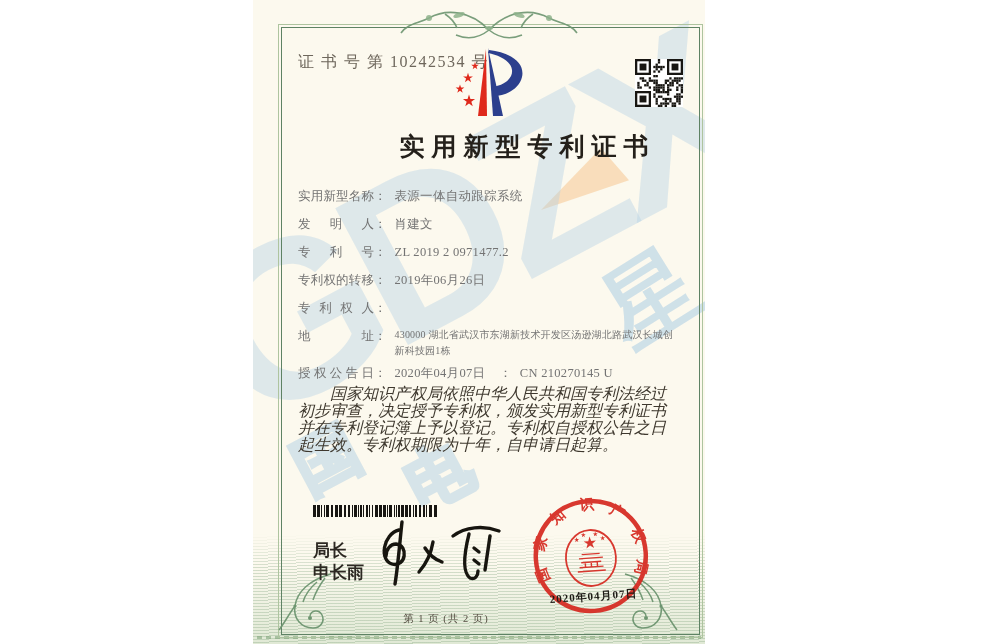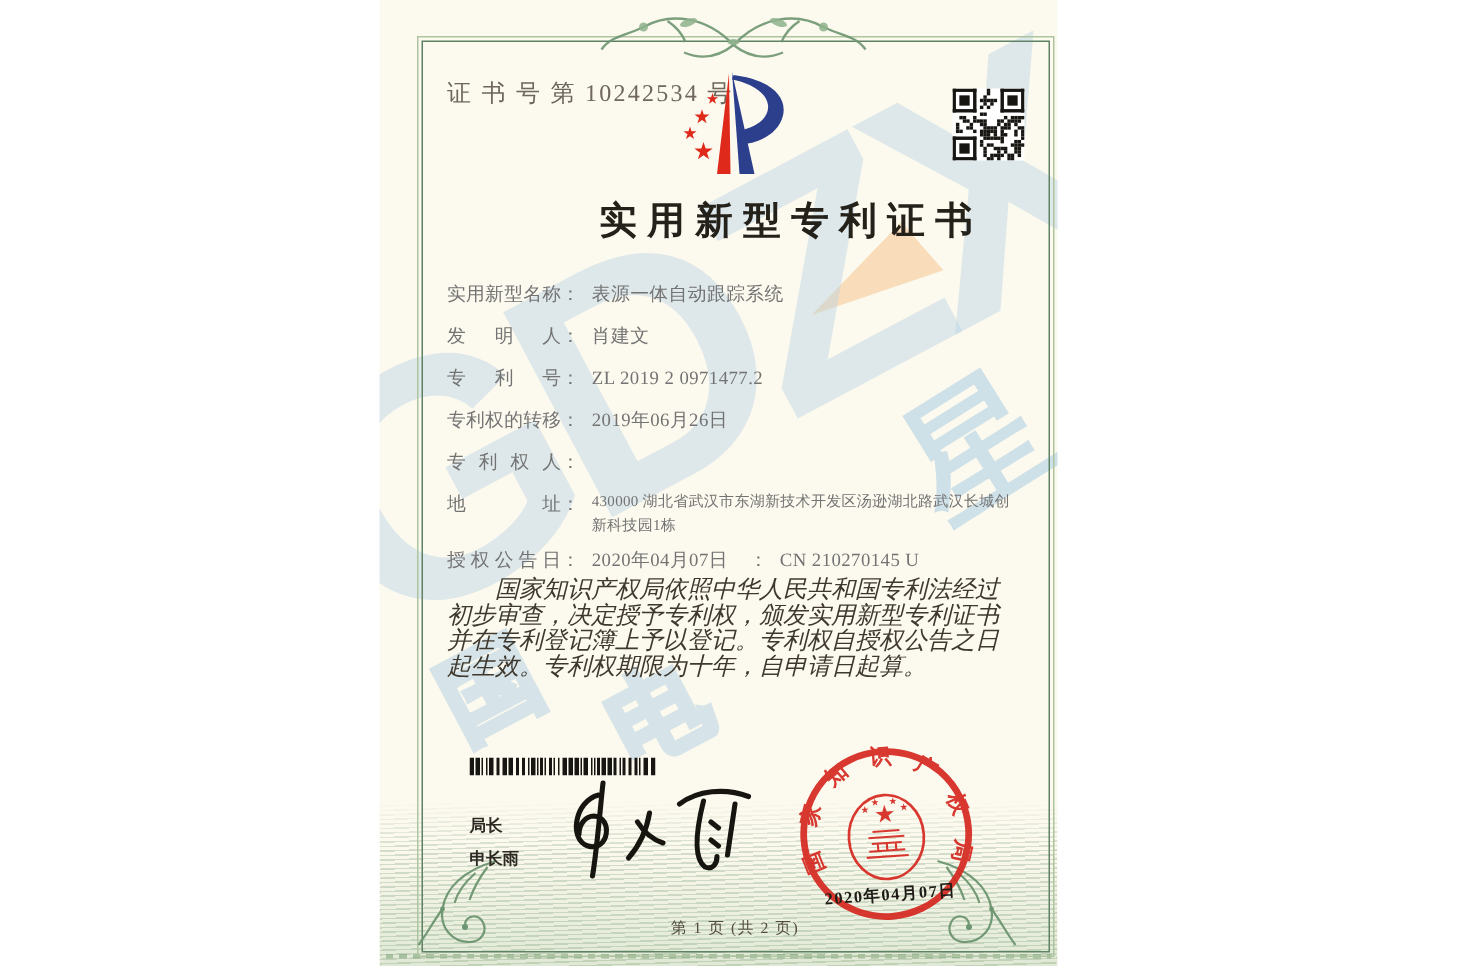--- a/index.html
+++ b/index.html
@@ -55,25 +55,25 @@
   .frow-addr .fvalue{width:302px;font-size:10px;line-height:15.5px;letter-spacing:.2px;}
   .frow-addr{margin-bottom:6px;}
   .pair2{display:flex;margin-left:14px;}
 
   .paras{position:absolute;left:45px;top:385px;width:376px;font-size:16px;line-height:17px;
          font-style:italic;color:#3e382e;}
   .paras p{margin:0 0 4px 0;text-indent:2em;}
 
   .barcode{position:absolute;left:60px;top:505px;width:124px;height:12px;}
   .signer{position:absolute;left:60px;top:540px;font-family:"Liberation Sans","DejaVu Sans",sans-serif;
-          font-size:11px;font-weight:bold;color:#2c2822;line-height:22px;}
+          font-size:17px;font-weight:bold;color:#2c2822;line-height:22px;}
   .signature{position:absolute;left:118px;top:518px;width:140px;height:74px;}
   .seal{position:absolute;left:274px;top:492px;width:128px;height:134px;transform:rotate(-4deg);}
   .footer{position:absolute;left:28px;top:612px;width:330px;text-align:center;
-          font-size:10.5px;color:#534c40;letter-spacing:1px;padding-left:44px;}
+          font-size:10.5px;color:#534c40;letter-spacing:1px;}
 </style>
 </head>
 <body>
 
 <svg width="0" height="0" style="position:absolute" aria-hidden="true">
   <defs>
     <path id="star-shape" d="M0,-1 L0.2245,-0.309 L0.951,-0.309 L0.3633,0.118 L0.5878,0.809 L0,0.382 L-0.5878,0.809 L-0.3633,0.118 L-0.951,-0.309 L-0.2245,-0.309 Z"></path>
   </defs>
 </svg>
 

